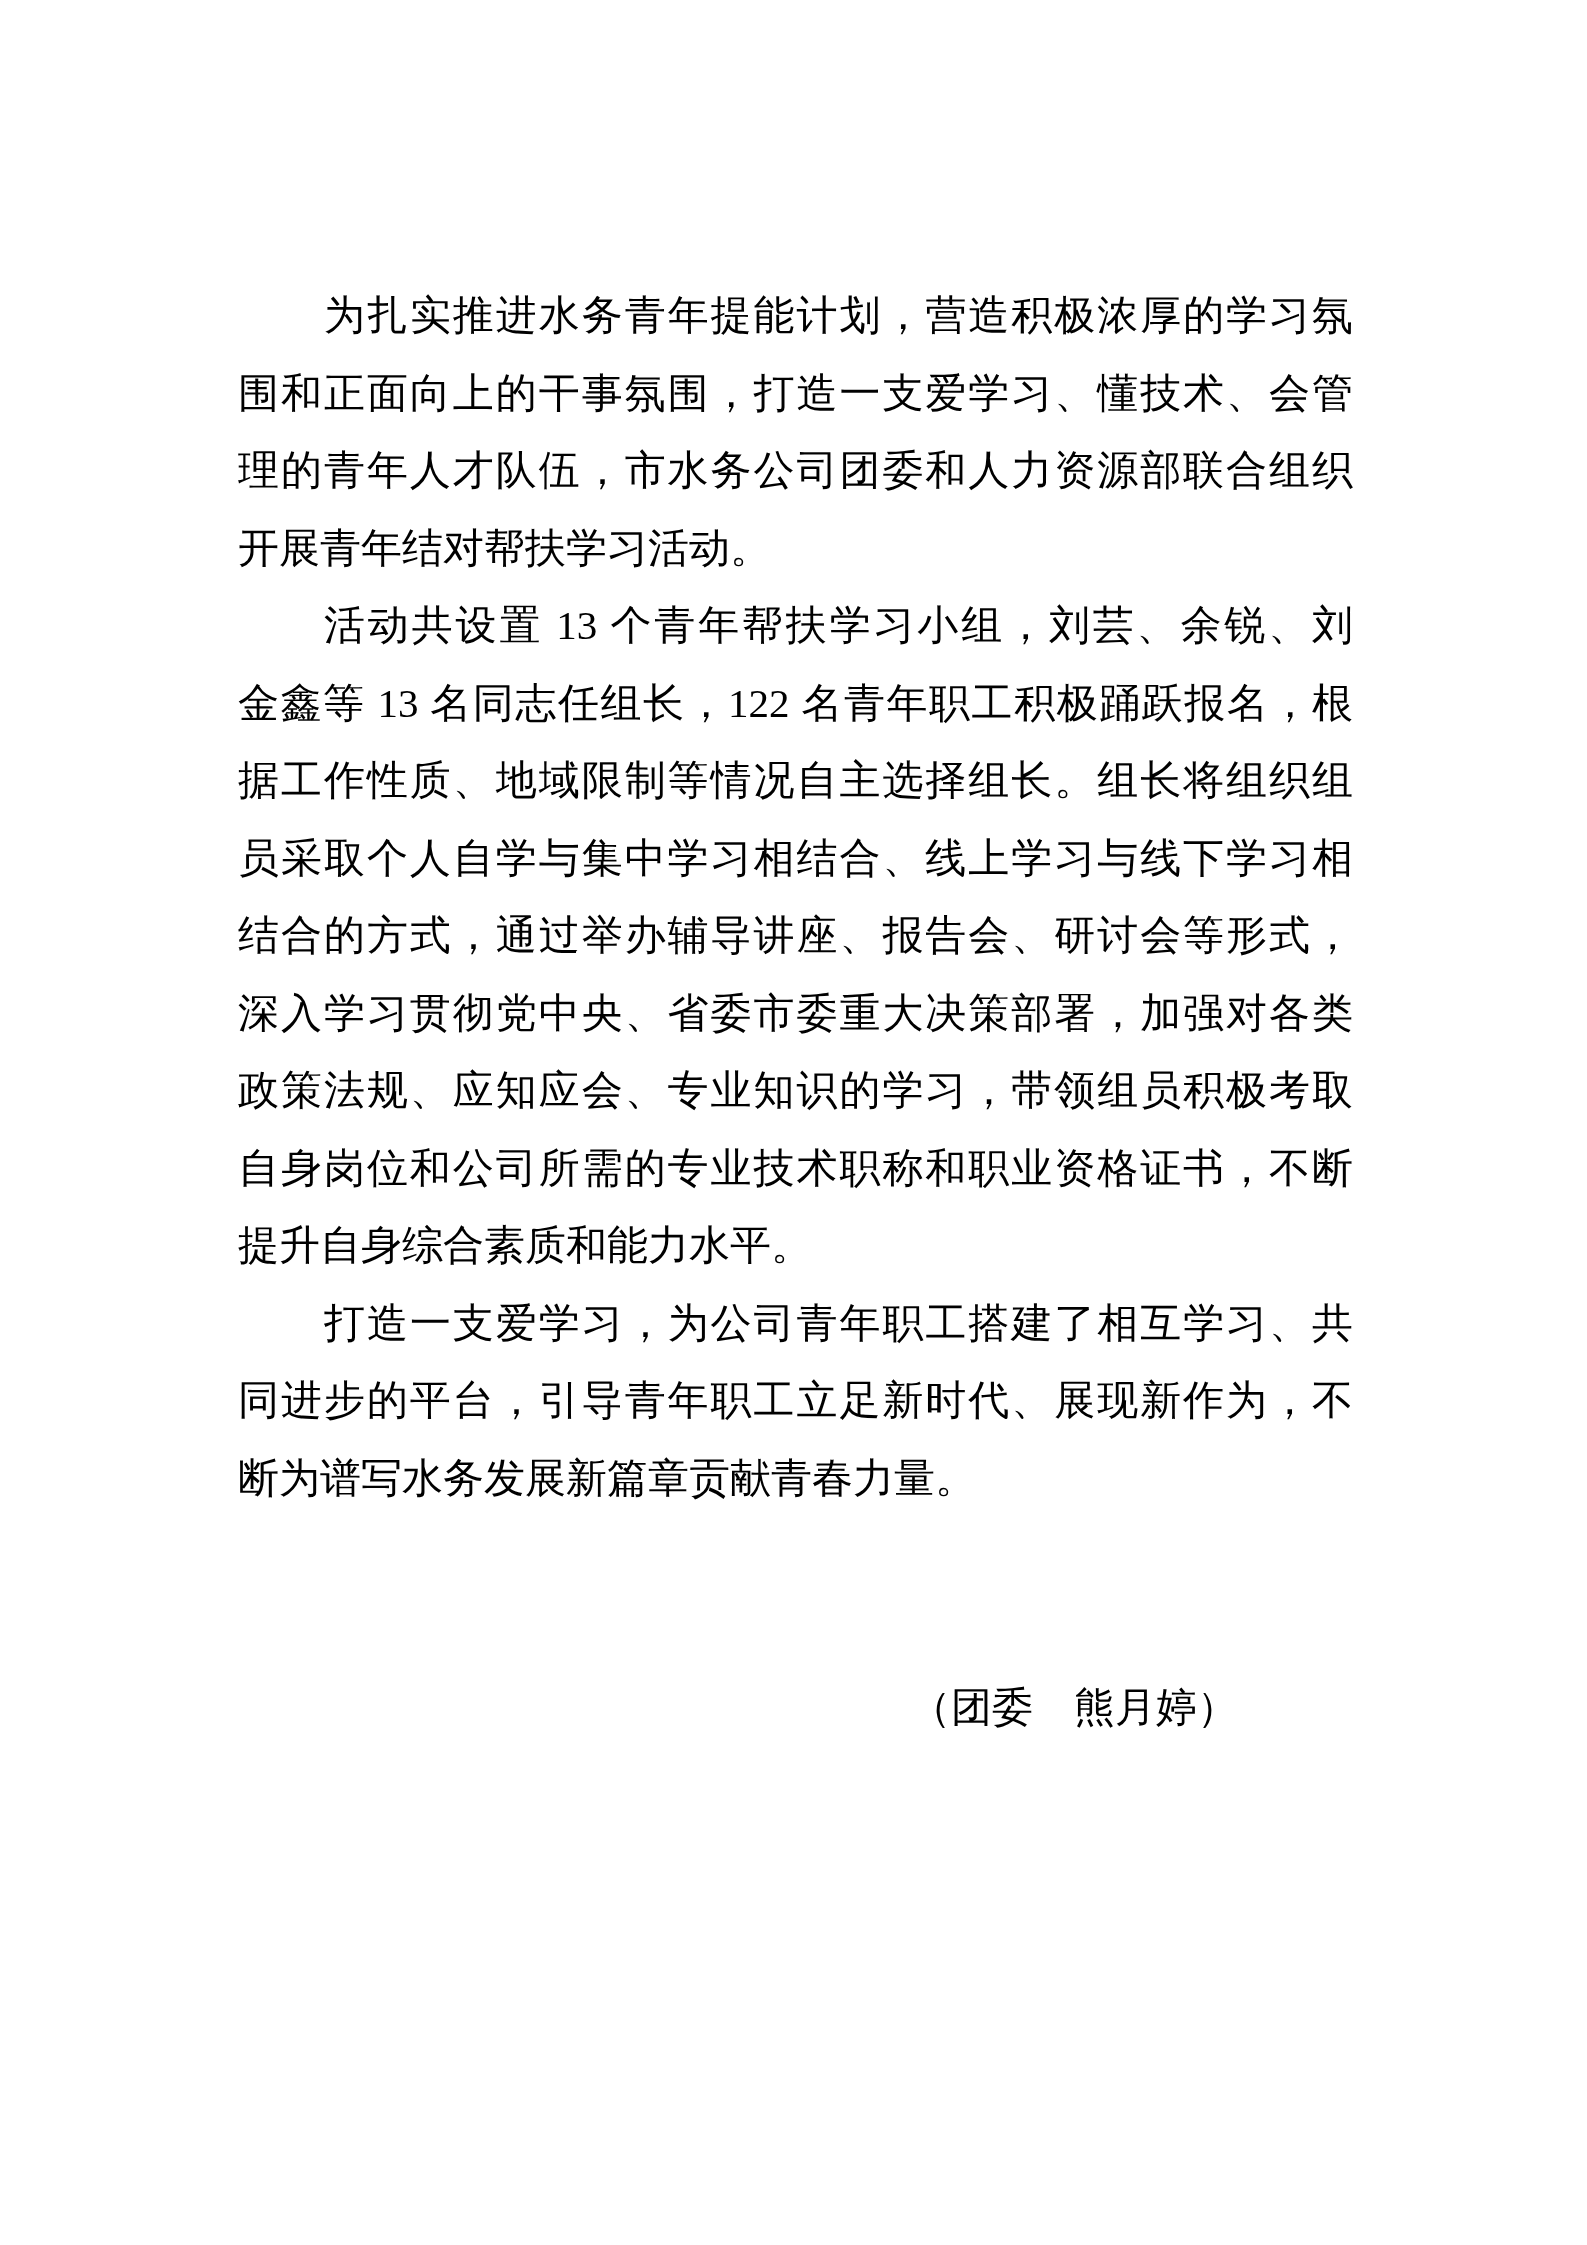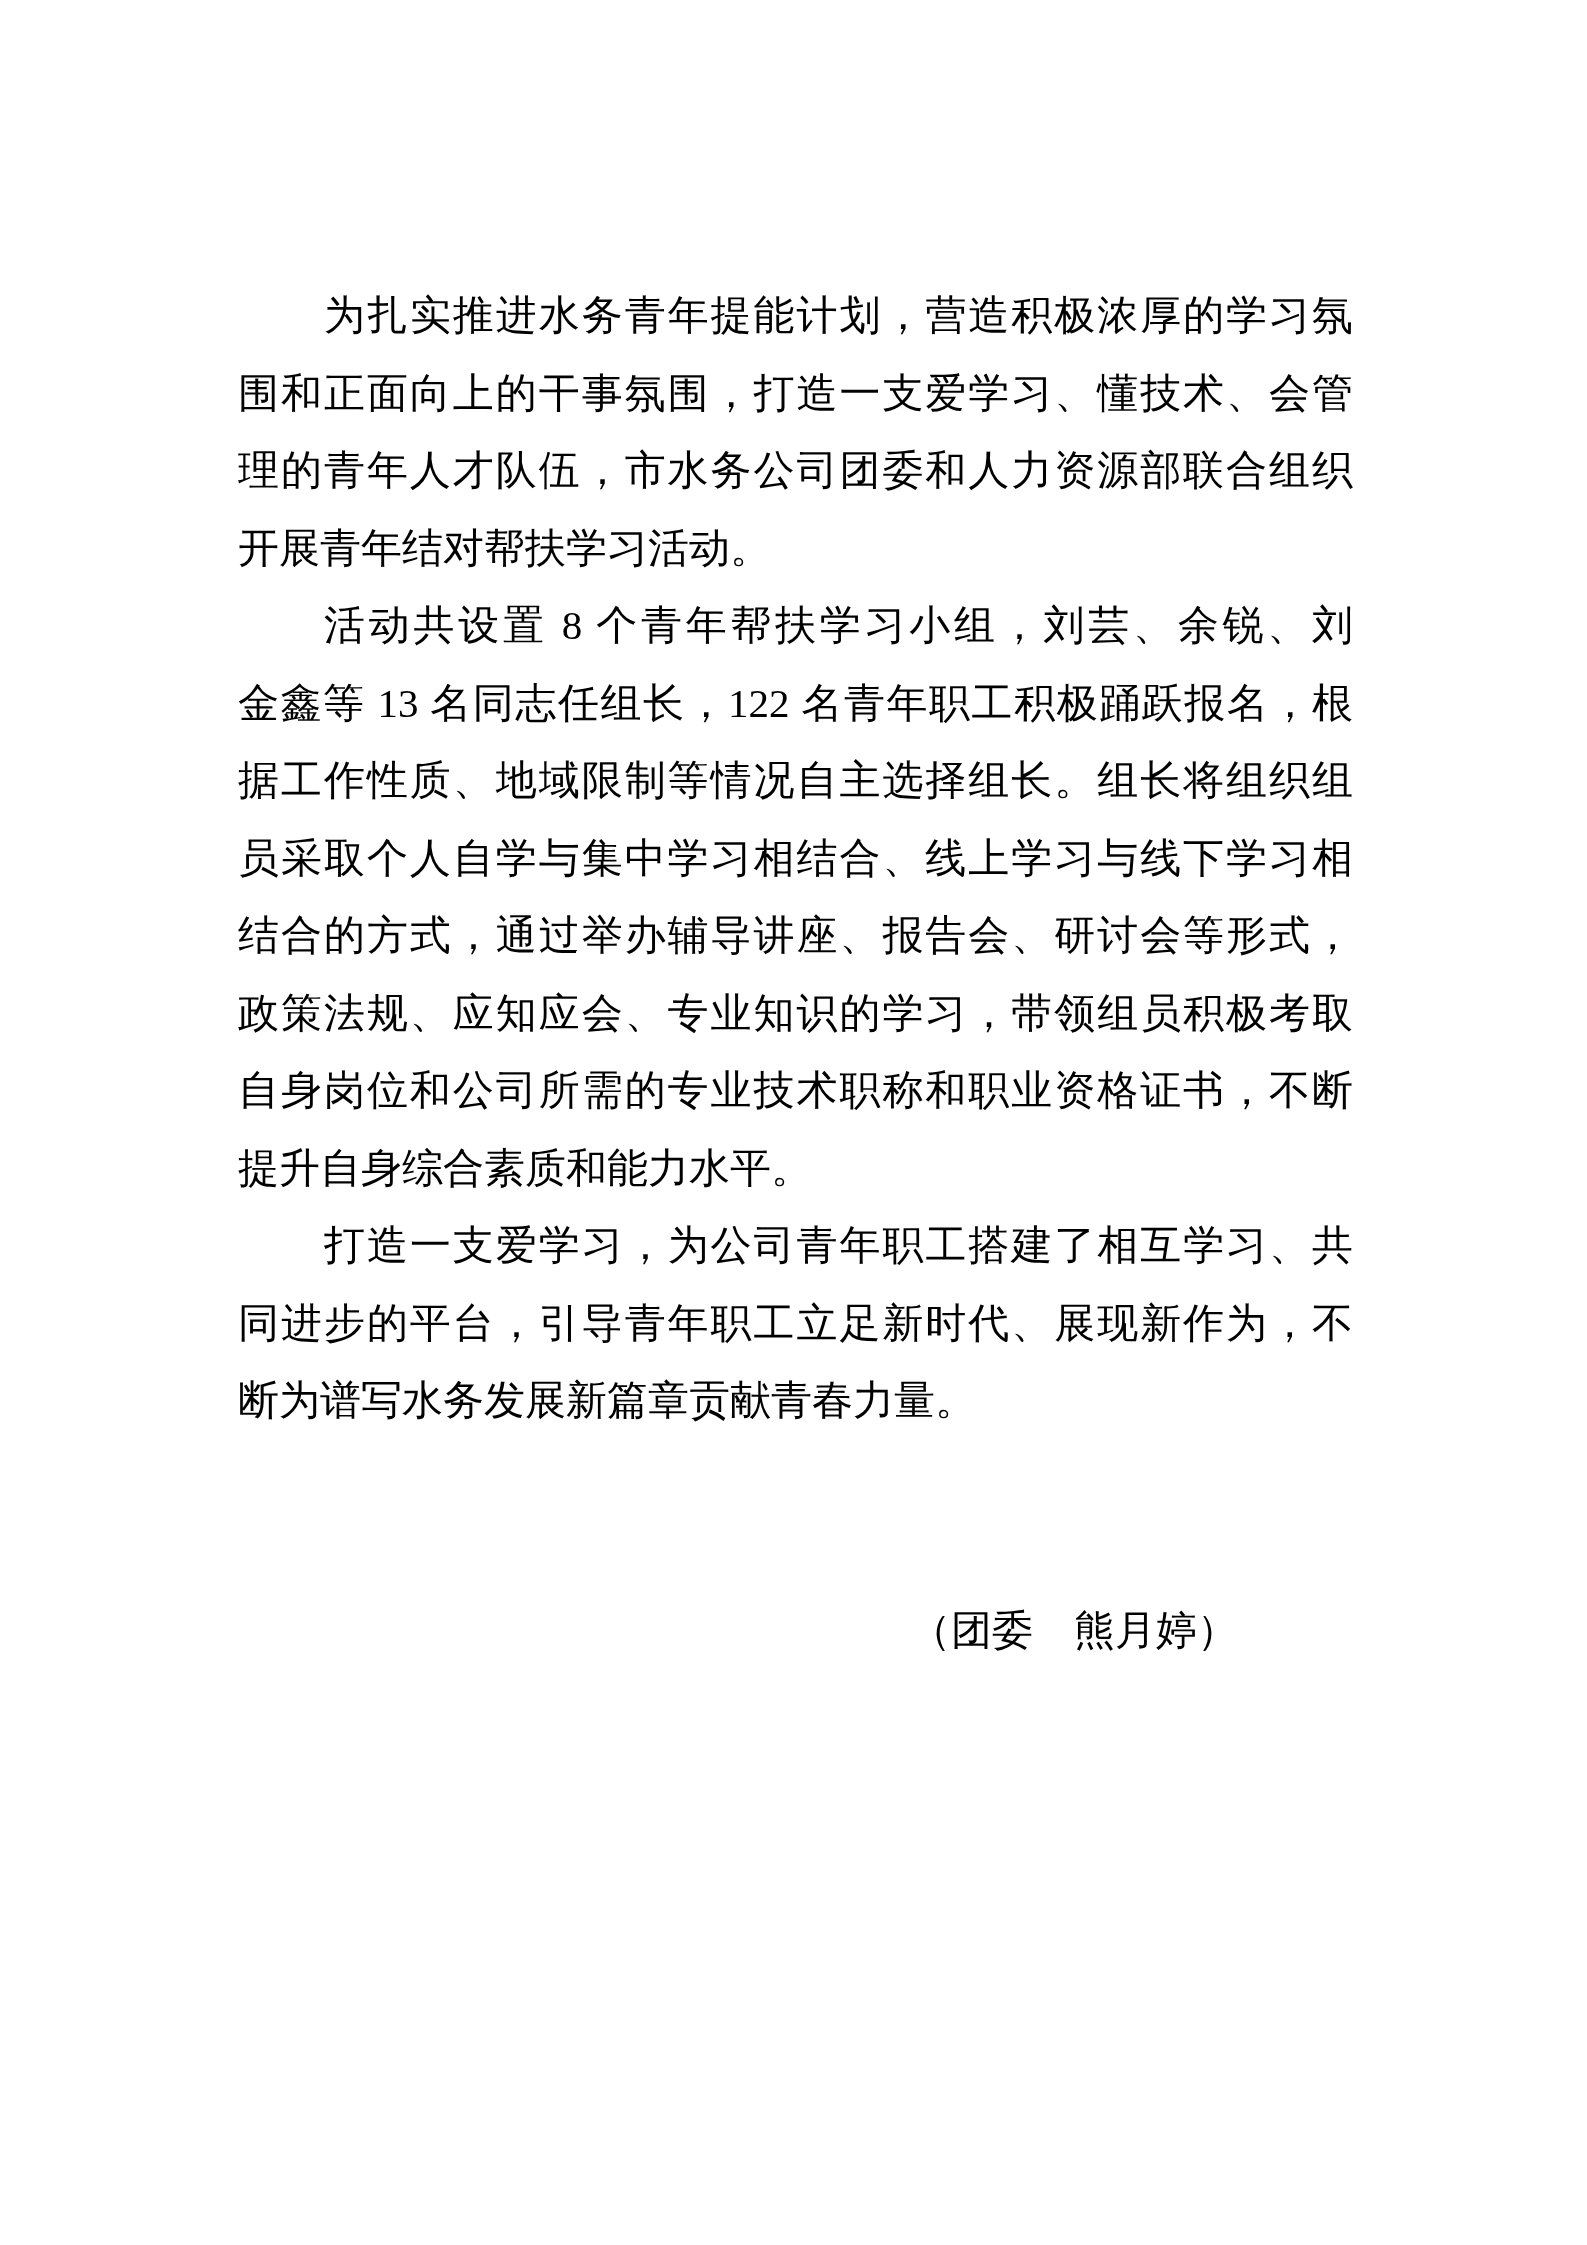--- a/index.html
+++ b/index.html
@@ -49,25 +49,26 @@
 </style>
 </head>
 <body>
 
 <div class="page">
   <div class="text-block">
     <div class="line indent">为扎实推进水务青年提能计划，营造积极浓厚的学习氛</div>
     <div class="line">围和正面向上的干事氛围，打造一支爱学习、懂技术、会管</div>
     <div class="line">理的青年人才队伍，市水务公司团委和人力资源部联合组织</div>
     <div class="line plain">开展青年结对帮扶学习活动。</div>
-    <div class="line indent">活动共设置 8 个青年帮扶学习小组，刘芸、余锐、刘</div>
+    <div class="line indent">活动共设置 13 个青年帮扶学习小组，刘芸、余锐、刘</div>
     <div class="line">金鑫等 13 名同志任组长，122 名青年职工积极踊跃报名，根</div>
     <div class="line">据工作性质、地域限制等情况自主选择组长。组长将组织组</div>
     <div class="line">员采取个人自学与集中学习相结合、线上学习与线下学习相</div>
     <div class="line">结合的方式，通过举办辅导讲座、报告会、研讨会等形式，</div>
+    <div class="line">深入学习贯彻党中央、省委市委重大决策部署，加强对各类</div>
     <div class="line">政策法规、应知应会、专业知识的学习，带领组员积极考取</div>
     <div class="line">自身岗位和公司所需的专业技术职称和职业资格证书，不断</div>
     <div class="line plain">提升自身综合素质和能力水平。</div>
     <div class="line indent">打造一支爱学习，为公司青年职工搭建了相互学习、共</div>
     <div class="line">同进步的平台，引导青年职工立足新时代、展现新作为，不</div>
     <div class="line plain">断为谱写水务发展新篇章贡献青春力量。</div>
     <div class="sig-row">（团委　熊月婷）</div>
   </div>
 </div>
 

